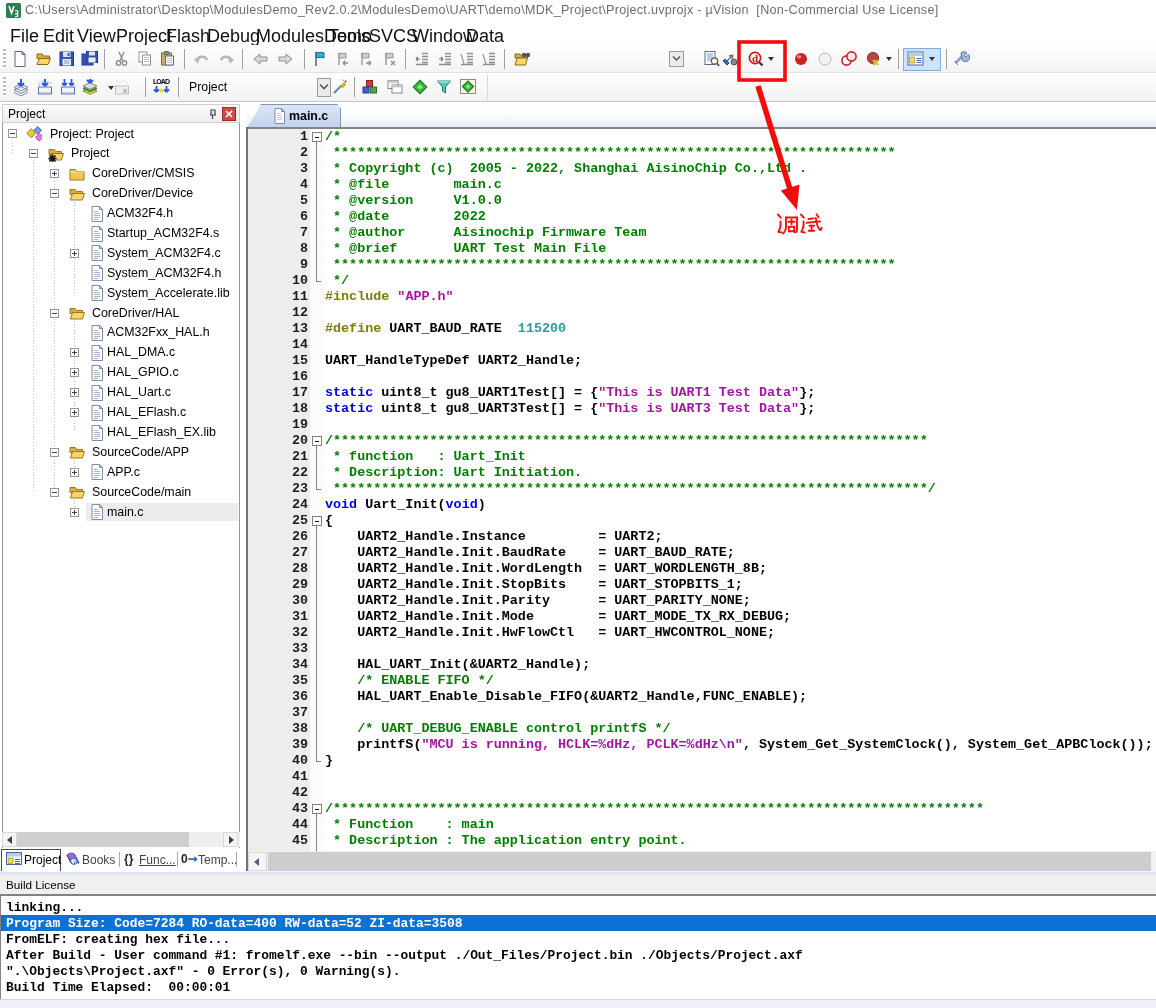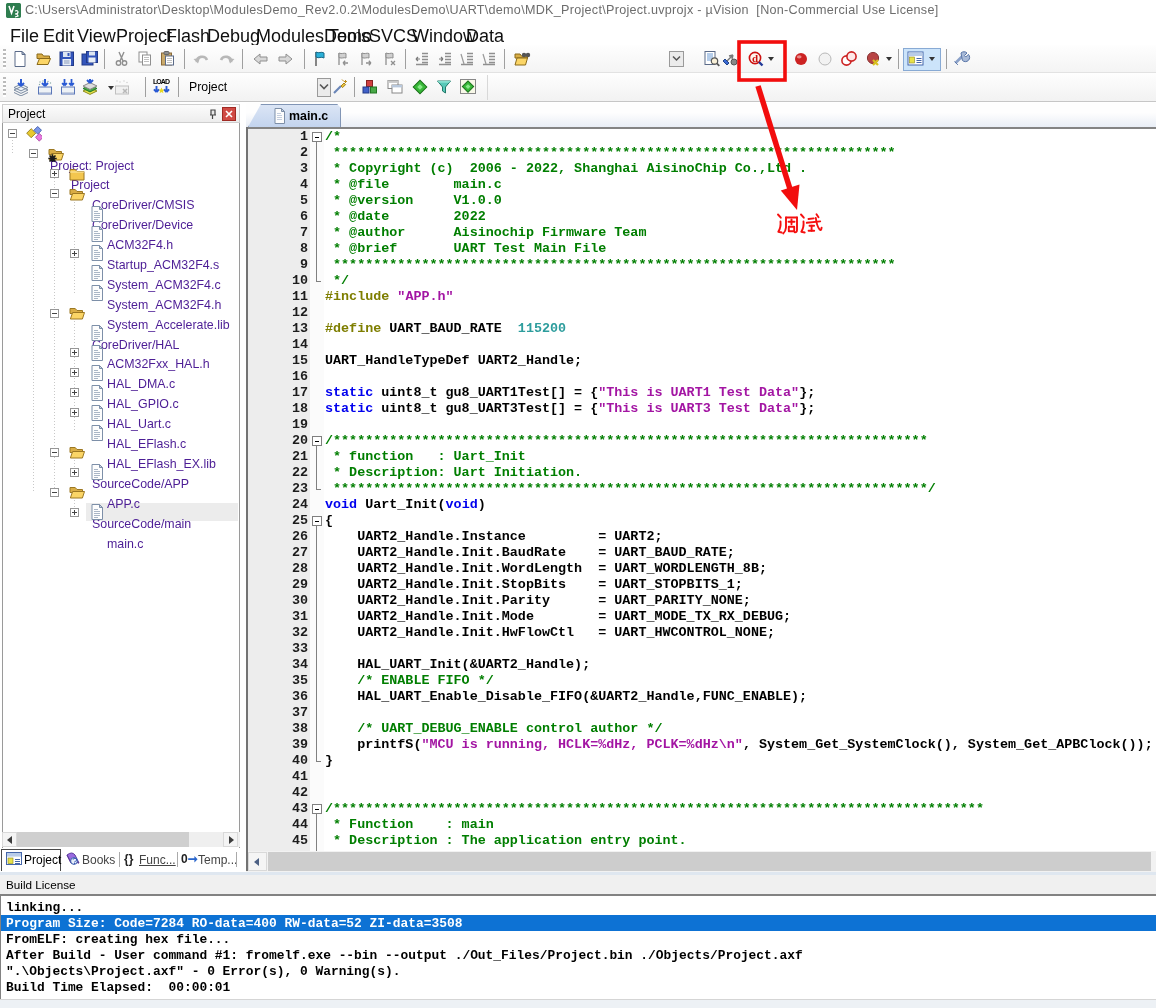--- a/index.html
+++ b/index.html
@@ -16,21 +16,21 @@
 #tb1{position:absolute;left:0;top:45px;width:1156px;height:28px;background:linear-gradient(#fefefe,#f4f4f4);border-bottom:1px solid #e2e2e2;}
 #tb2{position:absolute;left:0;top:73px;width:1156px;height:29px;background:linear-gradient(#fefefe,#f2f2f2);border-bottom:1px solid #c6c6c6;}
 .grip{position:absolute;left:3px;top:4px;width:3px;height:20px;background:repeating-linear-gradient(#bbb 0 2px,#fff 2px 4px);}
 .sep{position:absolute;top:4px;width:1px;height:20px;background:#9f9f9f;}
 .ic{position:absolute;top:5px;width:18px;height:18px;}
 
 #lpanel{position:absolute;left:0;top:103px;width:246px;height:769px;background:#fff;}
 #lphead{position:absolute;left:2px;top:1px;width:238px;height:19px;background:linear-gradient(#fcfcfc,#ededed);border:1px solid #cfcfcf;}
 #lphead .t{position:absolute;left:5px;top:2px;font-size:12px;color:#000;}
 #lpbody{position:absolute;left:2px;top:20px;width:238px;height:726px;border:1px solid #9a9a9a;border-top:none;background:#fff;overflow:hidden;}
-.trow{position:absolute;height:20px;font-size:12.4px;color:#4c1d95;white-space:nowrap;margin-top:32px;}
+.trow{position:absolute;height:20px;font-size:12.4px;color:#000000;white-space:nowrap;}
 .ebox{position:absolute;width:9px;height:9px;background:#fff;border:1px solid #969696;color:#333;}
 .ebox:before{content:"";position:absolute;left:1px;top:3px;width:5px;height:1px;background:#444;}
 .ebox.plus:after{content:"";position:absolute;left:3px;top:1px;width:1px;height:5px;background:#444;}
 
 #editor{position:absolute;left:246px;top:103px;width:910px;height:769px;}
 #tabbar{position:absolute;left:0;top:0;width:910px;height:24px;background:linear-gradient(#fefefe 40%,#e9eef6);}
 #tabmain{position:absolute;left:2px;top:1px;width:93px;height:23px;background:linear-gradient(#dbe5f5,#c3d4ee);border:1px solid #8195b5;border-bottom:none;clip-path:polygon(13px 0,96% 0,100% 18%,100% 100%,0 100%);}
 #tabmain .t{position:absolute;left:40px;top:4px;font-size:12.4px;font-weight:bold;color:#000;}
 #edborder{position:absolute;left:0;top:24px;width:910px;height:2px;background:#848484;}
 #codearea{position:absolute;left:0;top:26px;width:910px;height:722px;background:#fff;}
@@ -621,21 +621,21 @@
  38
  39
  40
  41
  42
  43
  44
  45</pre>
     <pre id="code"><span class="c">/*</span>
 <span class="c"> **********************************************************************</span>
-<span class="c"> * Copyright (c)  2006 - 2022, Shanghai AisinoChip Co.,Ltd .</span>
+<span class="c"> * Copyright (c)  2005 - 2022, Shanghai AisinoChip Co.,Ltd .</span>
 <span class="c"> * @file        main.c</span>
 <span class="c"> * @version     V1.0.0</span>
 <span class="c"> * @date        2022</span>
 <span class="c"> * @author      Aisinochip Firmware Team</span>
 <span class="c"> * @brief       UART Test Main File</span>
 <span class="c"> **********************************************************************</span>
 <span class="c"> */</span>
 <span class="p">#include</span> <span class="s">"APP.h"</span>
 
 <span class="p">#define</span> UART_BAUD_RATE  <span class="n">115200</span>
@@ -656,21 +656,21 @@
     UART2_Handle.Init.WordLength  = UART_WORDLENGTH_8B;
     UART2_Handle.Init.StopBits    = UART_STOPBITS_1;
     UART2_Handle.Init.Parity      = UART_PARITY_NONE;
     UART2_Handle.Init.Mode        = UART_MODE_TX_RX_DEBUG;
     UART2_Handle.Init.HwFlowCtl   = UART_HWCONTROL_NONE;
 
     HAL_UART_Init(&amp;UART2_Handle);
     <span class="c">/* ENABLE FIFO */</span>
     HAL_UART_Enable_Disable_FIFO(&amp;UART2_Handle,FUNC_ENABLE);
 
-    <span class="c">/* UART_DEBUG_ENABLE control author */</span>
+    <span class="c">/* UART_DEBUG_ENABLE control printfS */</span>
     printfS(<span class="s">"MCU is running, HCLK=%dHz, PCLK=%dHz\n"</span>, System_Get_SystemClock(), System_Get_APBClock());
 }
 
 
 <span class="c">/*********************************************************************************</span>
 <span class="c"> * Function    : main</span>
 <span class="c"> * Description : The application entry point.</span></pre>
   </div>
   <div id="edhs">
     <div style="position:absolute;left:2px;top:1px;width:19px;height:19px;background:#f5f5f5;border:1px solid #d9d9d9;"></div>

